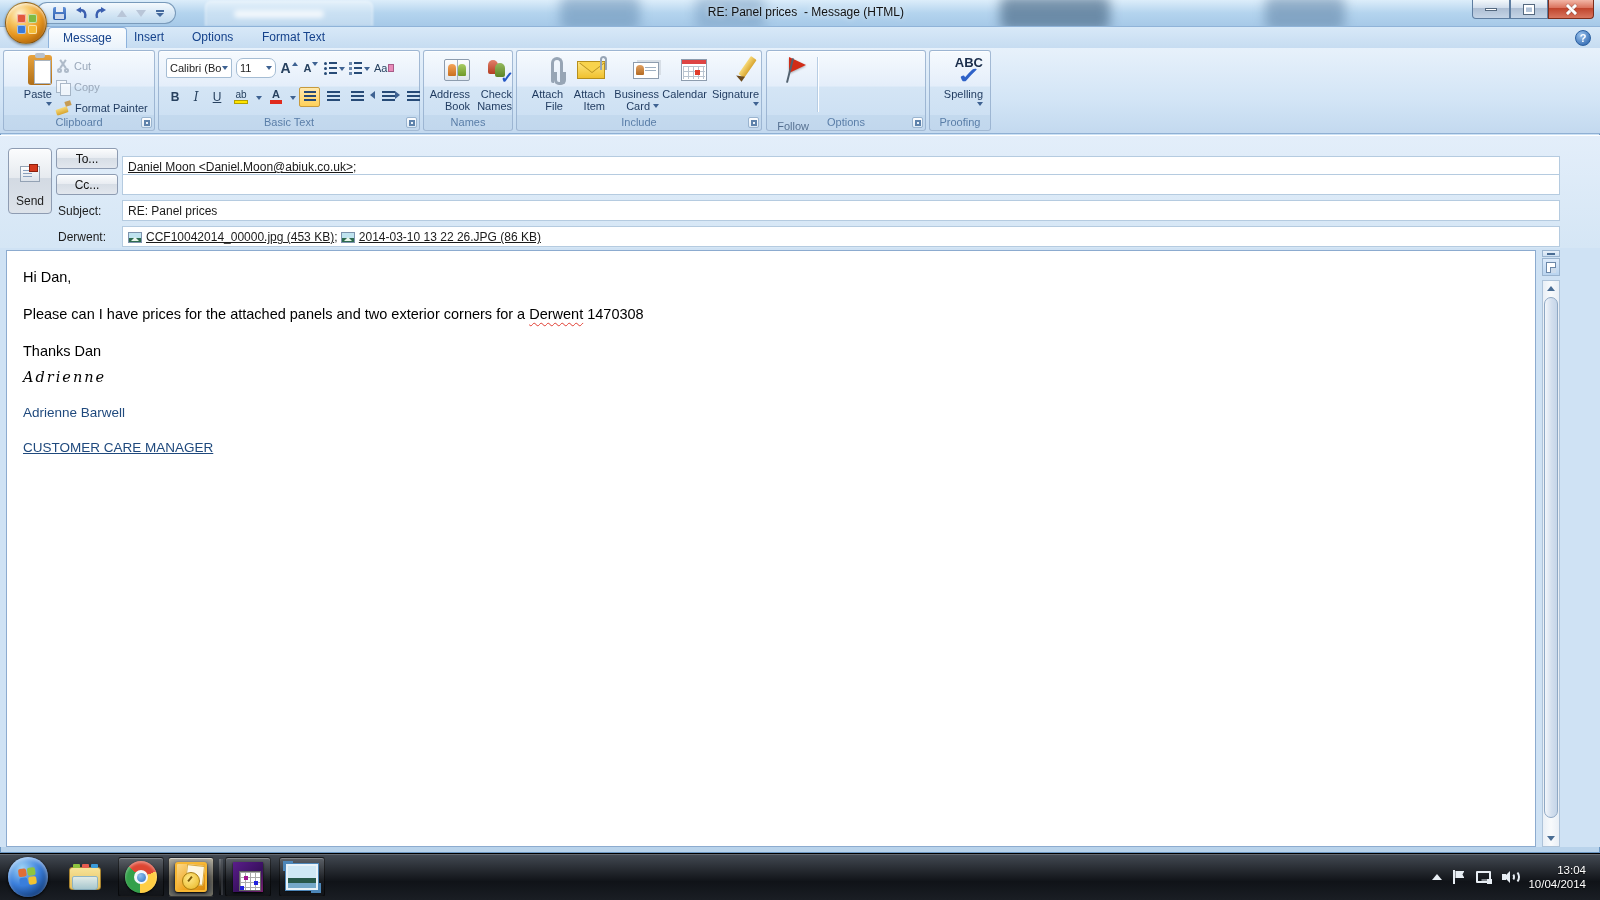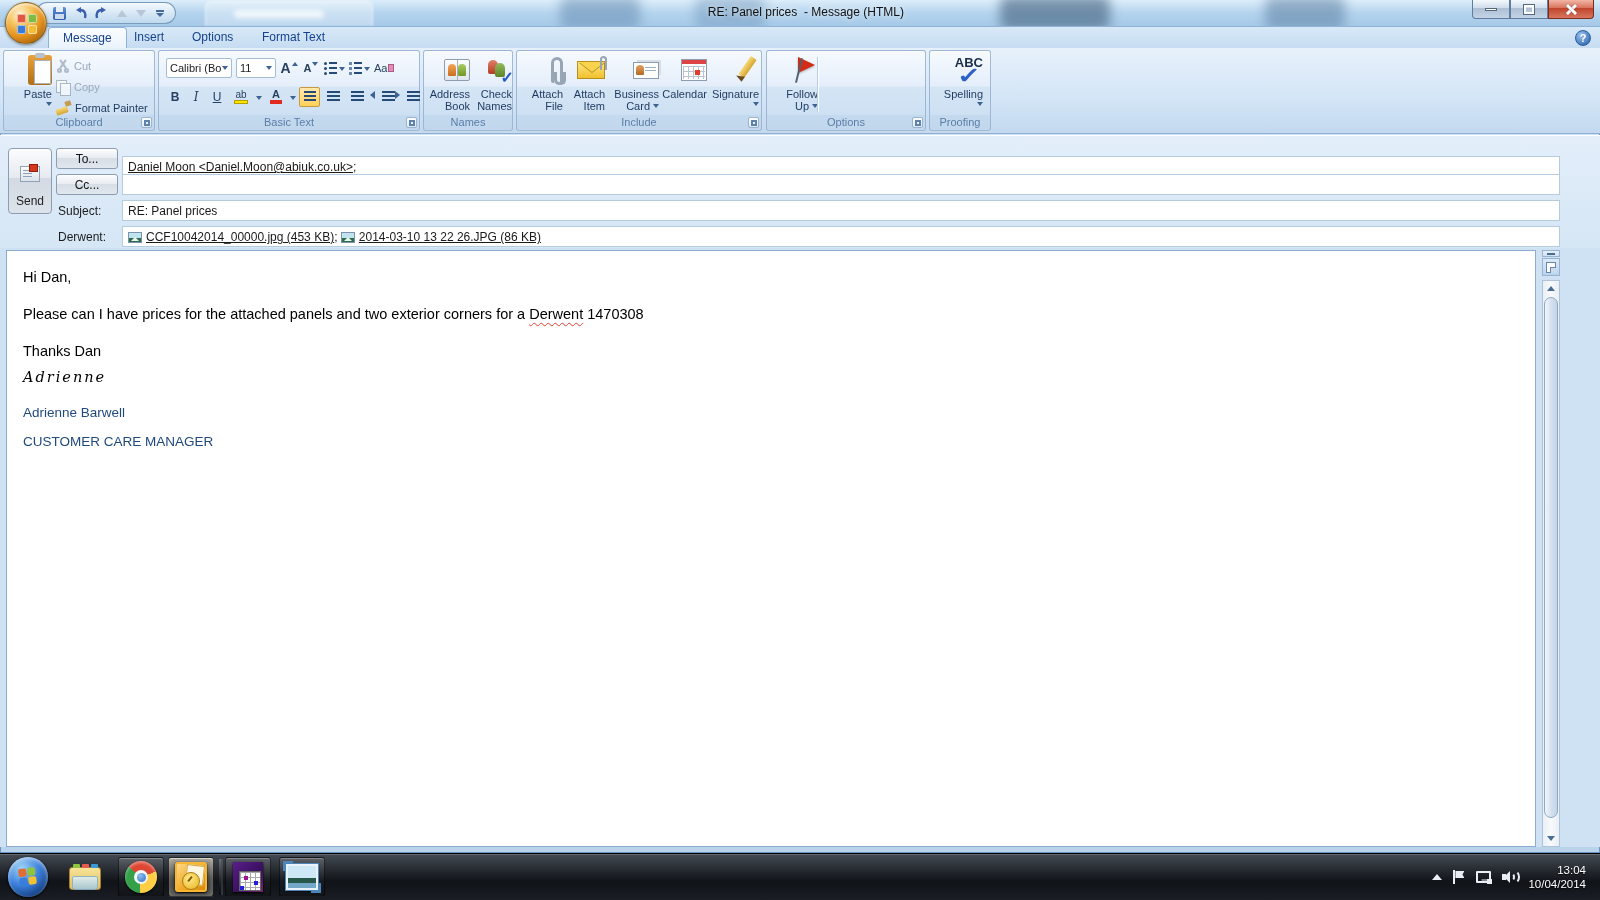--- a/index.html
+++ b/index.html
@@ -158,21 +158,21 @@
   .att-ic::after { content:""; position:absolute; left:2px; bottom:1px; width:0; height:0; border-left:4px solid transparent; border-right:4px solid transparent; border-bottom:4px solid #e8f4ea; }
 
   
   .bodywrap { position:absolute; top:248px; left:0; right:0; bottom:6px; background:#cfe2f4; }
   .bodywhite { position:absolute; top:2px; left:6px; right:64px; bottom:0; background:#fff; border:1px solid #8cabcf; padding:18px 20px 0 16px; }
   .bodywhite p { font-size:14.5px; color:#000; }
   .p-gap { margin-top:21px; }
   .misspell { text-decoration:underline wavy #e03c31 1px; text-underline-offset:3px; }
   .script { margin-top:10px; font-family:"DejaVu Serif",serif; font-style:italic; font-size:27px; color:#8095b5; letter-spacing:2px; }
   .signame { margin-top:20px; color:#1f497d !important; font-size:13.5px !important; }
-  .sigrole { margin-top:14px; color:#1f497d !important; font-size:13.5px !important; }
+  .sigrole { margin-top:20px; color:#1f497d !important; font-size:13.5px !important;text-decoration:underline; }
 
   .scrollcol { position:absolute; top:2px; right:40px; bottom:0; width:18px; }
   .split-handle { position:absolute; top:0; right:0; width:18px; height:7px; background:linear-gradient(#e8f1fa,#cfe0f2); border:1px solid #9ab4cf; display:flex; align-items:center; justify-content:center; }
   .split-handle i { width:8px; height:2px; background:#4a6d94; display:block; }
   .ruler-btn { position:absolute; top:8px; right:0; width:18px; height:18px; background:linear-gradient(#dceafa,#b9d4ef); border:1px solid #9ab4cf; display:flex; align-items:center; justify-content:center; }
   .ruler-btn i { width:10px; height:11px; background:#fff; border:1px solid #6b87a8; display:block; position:relative; }
   .ruler-btn i::after { content:""; position:absolute; right:-1px; bottom:-1px; width:5px; height:5px; background:#cddcec; border-left:1px solid #6b87a8; border-top:1px solid #6b87a8; }
   .scrollbar { position:absolute; top:30px; right:0; bottom:0; width:18px; background:linear-gradient(90deg,#e9eff6,#f8fafc 50%,#e9eff6); border:1px solid #aec3d9; }
   .sb-arrow { position:absolute; left:0; width:16px; height:15px; display:flex; align-items:center; justify-content:center; }
   .sb-arrow span { width:0; height:0; border-left:4px solid transparent; border-right:4px solid transparent; }
@@ -330,21 +330,21 @@
         <div class="rlabel">Clipboard</div>
         <div class="launcher"></div>
       </div>
 
       <div class="rgroup" style="left:158px;width:262px;">
         <div style="position:absolute;left:7px;top:7px;display:flex;align-items:center;gap:4px;">
           <div class="selbox" style="width:66px;">
               <span>Calibri (Bo</span>
               <span class="dd"></span>
             </div>
-          <div class="selbox" style="width:40px;">
+          <div class="selbox" style="width:40px;border-radius:7px;">
               <span>11</span>
               <span class="dd"></span>
             </div>
           <span class="tbtn" style="font-size:14px;font-weight:bold;">
               <span>A</span>
               <span class="dd" style="border-top:none;border-bottom:4px solid #3e6292;margin:-8px 0 0 1px;"></span>
             </span>
           <span class="tbtn" style="font-size:11px;font-weight:bold;">
               <span>A</span>
               <span class="dd" style="margin:-8px 0 0 1px;"></span>
@@ -473,21 +473,21 @@
               <span class="i-pencil"></span>
             </span>
           <span>Signature</span>
           <span class="dd"></span>
         </div>
         <div class="rlabel">Include</div>
         <div class="launcher"></div>
       </div>
 
       <div class="rgroup" style="left:766px;width:160px;">
-        <div class="bigbtn" style="left:11px;width:40px;">
+        <div class="bigbtn" style="left:2px;width:40px;gap:32px;">
           <span class="ic">
               <span class="i-flag"></span>
             </span>
           <span>Follow</span>
           <span style="display:flex;align-items:center;gap:3px;">
               <span>Up</span>
               <span class="dd" style="margin:0;"></span>
             </span>
         </div>
         <div style="position:absolute;left:50px;top:6px;width:1px;bottom:18px;background:#b7cde4;box-shadow:1px 0 0 #fff;"></div>

